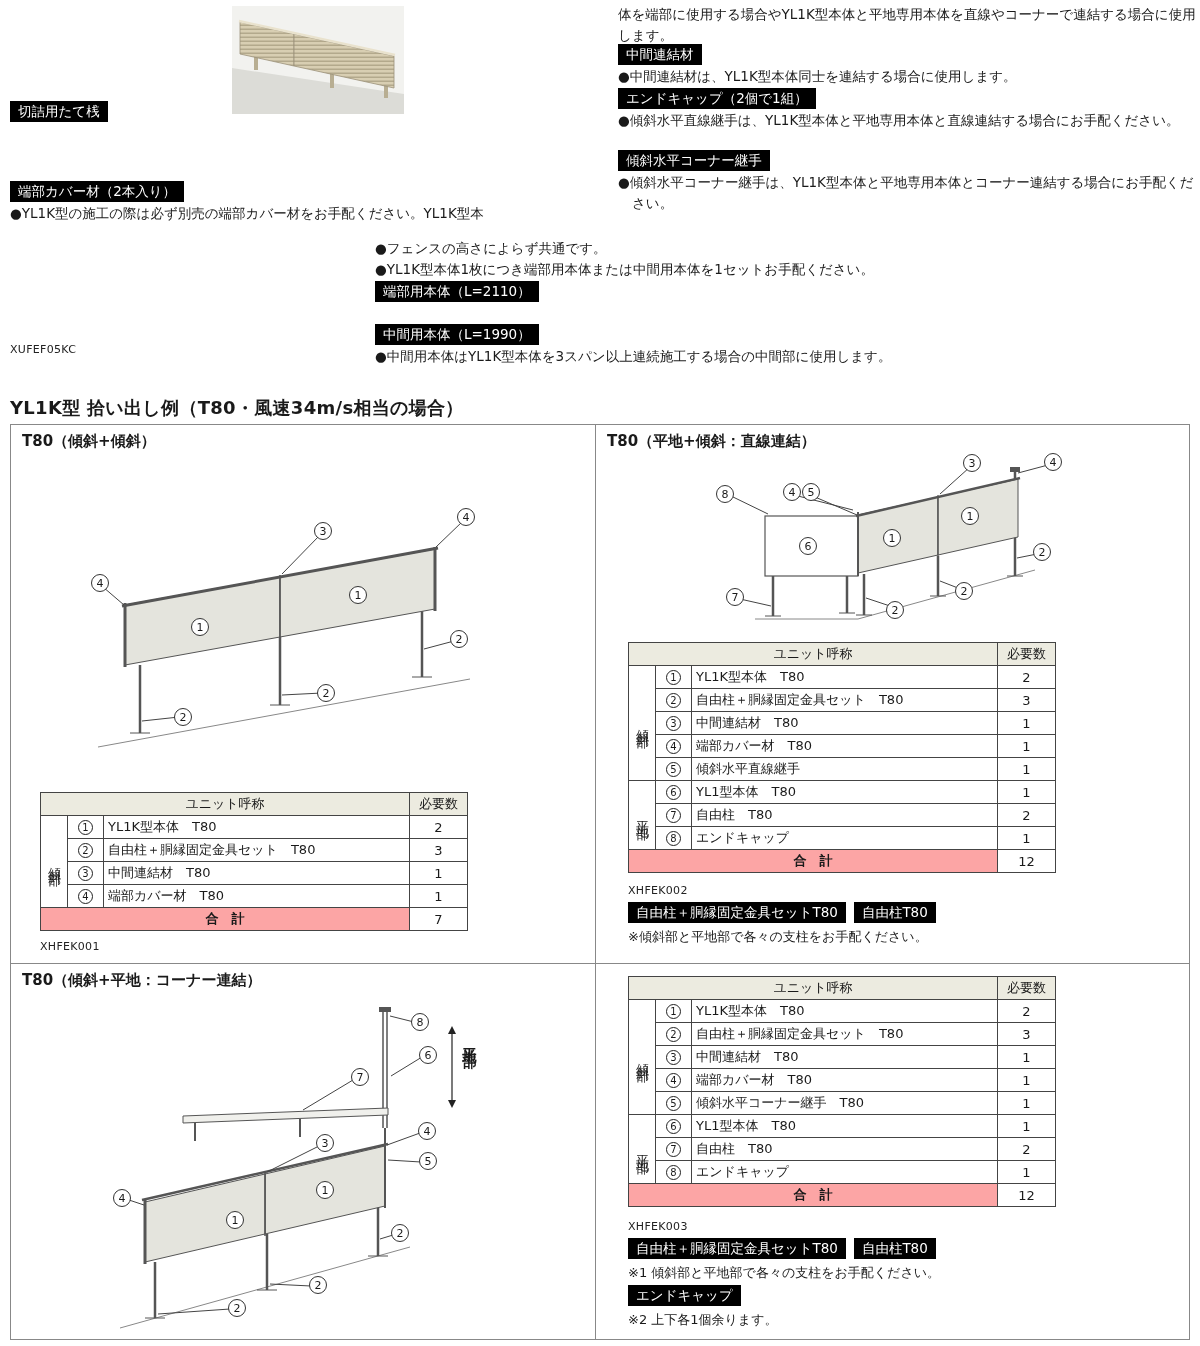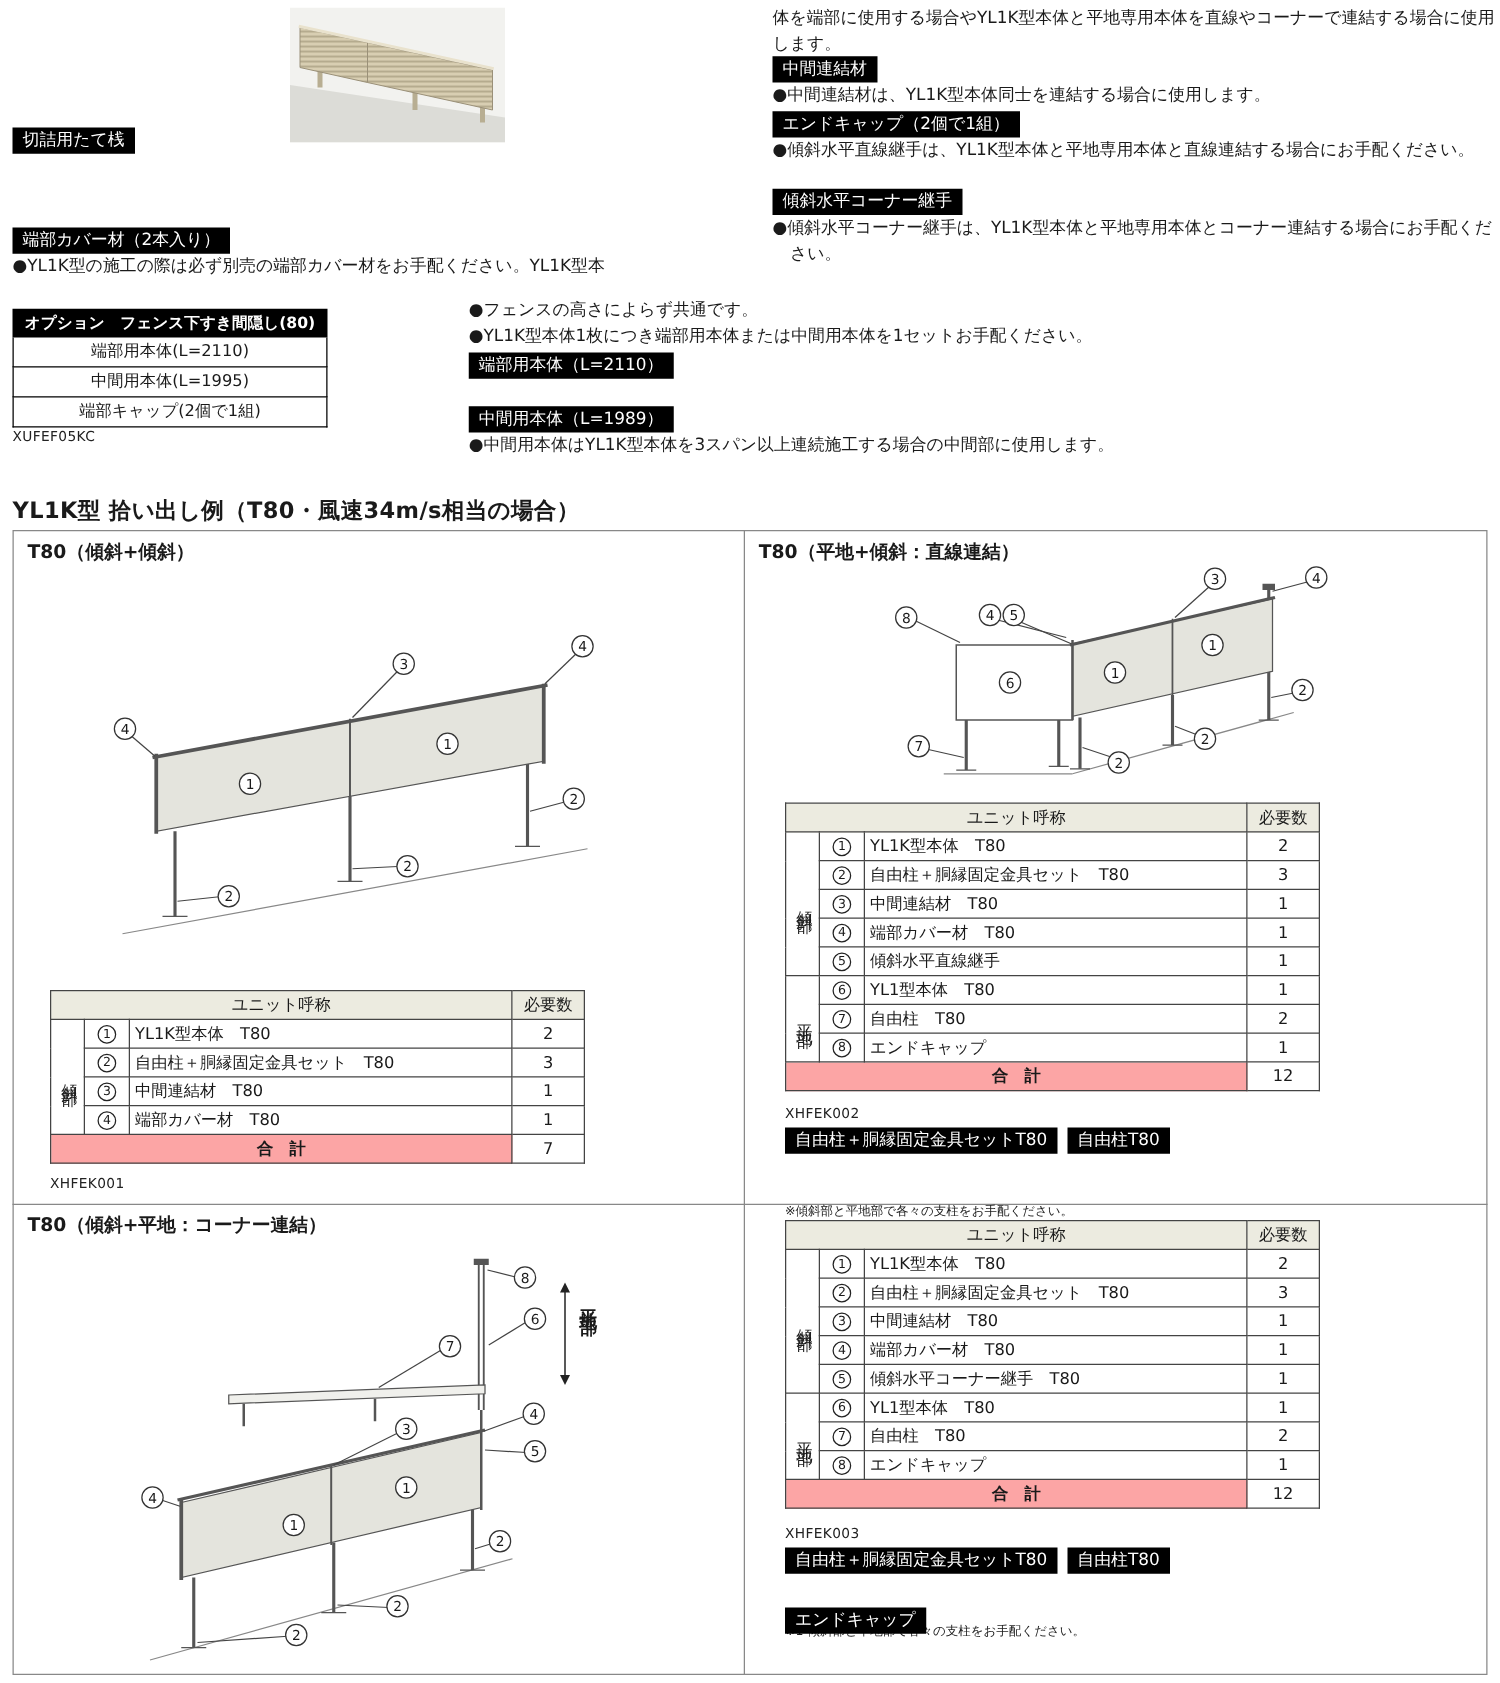--- a/index.html
+++ b/index.html
@@ -36,21 +36,21 @@
   .vtext { writing-mode:vertical-rl; text-orientation:upright; letter-spacing:3px; font-size:13px; display:inline-block; }
   .total-label { background:#fca5a5; text-align:center; font-weight:bold; }
 
   .circ { display:inline-flex; width:15px; height:15px; border:1px solid #222; border-radius:50%;
           align-items:center; justify-content:center; font-size:10px; line-height:1; }
   .diagram { position:absolute; }
   .co { position:absolute; width:18px; height:18px; border:1px solid #333; border-radius:50%; background:#fff;
         font-size:11px; display:flex; align-items:center; justify-content:center;
         transform:translate(-50%,-50%); z-index:2; }
   .tag-row { display:flex; gap:8px; }
-  .note-text { font-size:10px;margin-top:34px; }
+  .note-text { font-size:13px; }
 </style>
 </head>
 <body>
 
 <div class="page">
 
   <div class="abs" style="left:232px; top:6px; width:172px; height:108px;">
     <svg width="172" height="108" viewBox="0 0 172 108">
       <rect width="172" height="108" fill="#f2f2ef"></rect>
       <polygon points="0,62 172,88 172,108 0,108" fill="#dcdcd7"></polygon>
@@ -74,32 +74,26 @@
   <div class="abs body-text bullet" style="left:10px; top:203px; width:594px;">●YL1K型の施工の際は必ず別売の端部カバー材をお手配ください。YL1K型本</div>
 
   <div class="abs body-text" style="left:618px; top:4px; width:578px;">体を端部に使用する場合やYL1K型本体と平地専用本体を直線やコーナーで連結する場合に使用します。</div>
   <div class="abs" style="left:618px; top:44px;"><span class="blabel">中間連結材</span></div>
   <div class="abs body-text bullet" style="left:618px; top:66px; width:578px;">●中間連結材は、YL1K型本体同士を連結する場合に使用します。</div>
   <div class="abs" style="left:618px; top:88px;"><span class="blabel">エンドキャップ（2個で1組）</span></div>
   <div class="abs body-text bullet" style="left:618px; top:110px; width:578px;">●傾斜水平直線継手は、YL1K型本体と平地専用本体と直線連結する場合にお手配ください。</div>
   <div class="abs" style="left:618px; top:150px;"><span class="blabel">傾斜水平コーナー継手</span></div>
   <div class="abs body-text bullet" style="left:618px; top:172px; width:578px;">●傾斜水平コーナー継手は、YL1K型本体と平地専用本体とコーナー連結する場合にお手配ください。</div>
 
-  <div class="abs opt-table" style="left:10px; top:247px;">
-    <div class="opt-head">オプション　フェンス下すき間隠し(80)</div>
-    <div class="opt-row">端部用本体(L=2110)</div>
-    <div class="opt-row">中間用本体(L=1995)</div>
-    <div class="opt-row">端部キャップ(2個で1組)</div>
-  </div>
   <div class="abs code-text" style="left:10px; top:343px;">XUFEF05KC</div>
 
   <div class="abs body-text bullet" style="left:375px; top:238px; width:700px;">●フェンスの高さによらず共通です。</div>
   <div class="abs body-text bullet" style="left:375px; top:259px; width:700px;">●YL1K型本体1枚につき端部用本体または中間用本体を1セットお手配ください。</div>
   <div class="abs" style="left:375px; top:281px;"><span class="blabel">端部用本体（L=2110）</span></div>
-  <div class="abs" style="left:375px; top:324px;"><span class="blabel">中間用本体（L=1989）</span></div>
+  <div class="abs" style="left:375px; top:324px;"><span class="blabel">中間用本体（L=1990）</span></div>
   <div class="abs body-text bullet" style="left:375px; top:346px; width:700px;">●中間用本体はYL1K型本体を3スパン以上連続施工する場合の中間部に使用します。</div>
 
   <div class="abs heading" style="left:10px; top:396px;">YL1K型 拾い出し例（T80・風速34m/s相当の場合）</div>
 
   <div class="abs grid-box" style="left:10px; top:424px; width:1180px; height:916px;"></div>
   <div class="abs vline" style="left:595px; top:424px; height:916px;"></div>
   <div class="abs hline" style="left:10px; top:963px; width:1180px;"></div>
 
   <div class="abs panel-title" style="left:22px; top:432px;">T80（傾斜+傾斜）</div>
 

